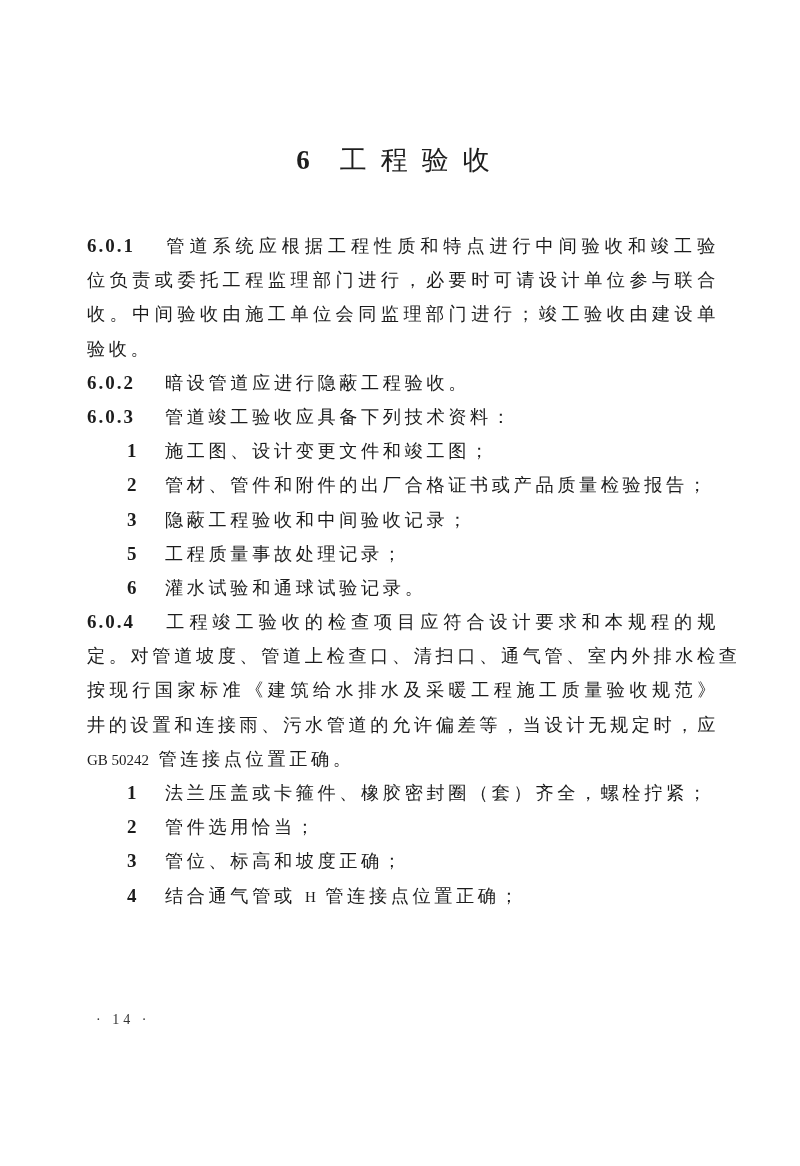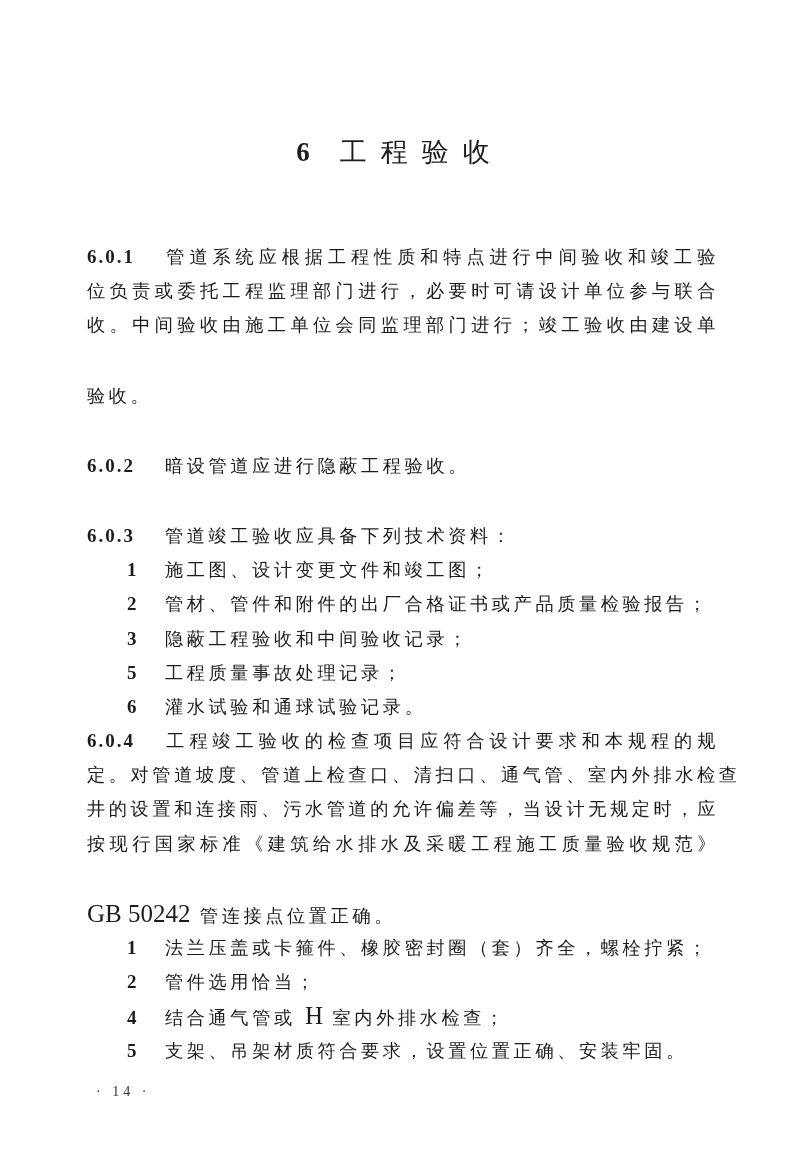--- a/index.html
+++ b/index.html
@@ -17,58 +17,57 @@
     }
     .page {
       position: absolute;
       left: 0; top: 0;
       width: 800px; height: 1166px;
     }
     .chapter-title {
       position: absolute;
       left: 0;
       width: 800px;
-      top: 132px;
+      top: 140px;
       height: 40px;
       text-align: center;
       font-size: 27px;
       line-height: 40px;
       color: #1e1e1e;
       letter-spacing: 0;
     }
     .chapter-title .num {
       font-family: "Liberation Serif", "DejaVu Serif", serif;
       font-weight: bold;
       margin-right: 30px;
     }
     .chapter-title .name {
       letter-spacing: 14px;
       font-weight: normal;
     }
     .body-text {
       position: absolute;
       left: 87px;
-      top: 240px;
+      top: 229px;
       width: 632px;
       font-size: 18.2px;
       line-height: 34.2px;
       color: #1c1c1c;
       letter-spacing: 3.6px;
     }
     .line {
       height: 34.2px;
       white-space: nowrap;
       overflow: visible;
       text-align: justify;
       text-align-last: justify;
     }
     .line.last {
       text-align: left;
       text-align-last: left;
-      margin-top: 36px;
     }
     .clause-no {
       font-family: "Liberation Serif", "DejaVu Serif", serif;
       font-weight: bold;
       letter-spacing: 2px;
       display: inline-block;
       width: 78px;
       font-size: 19px;
     }
     .item {
@@ -80,26 +79,26 @@
       font-family: "Liberation Serif", "DejaVu Serif", serif;
       font-weight: bold;
       display: inline-block;
       width: 38px;
       font-size: 19px;
       letter-spacing: 0;
     }
     .latin {
       font-family: "Liberation Serif", "DejaVu Serif", serif;
       letter-spacing: 0;
-      font-size: 25px;
+      font-size: 15px;
     }
     .page-number {
       position: absolute;
       left: 96px;
-      top: 1084px;
+      top: 1012px;
       font-family: "Liberation Serif", "DejaVu Serif", serif;
       font-size: 14px;
       color: #333;
       letter-spacing: 4px;
     }
   </style>
 </head>
 <body>
 
 <div class="page">
@@ -126,29 +125,29 @@
       <div class="line item"><span class="item-no">1</span><span>施工图、设计变更文件和竣工图；</span></div>
       <div class="line item"><span class="item-no">2</span><span>管材、管件和附件的出厂合格证书或产品质量检验报告；</span></div>
       <div class="line item"><span class="item-no">3</span><span>隐蔽工程验收和中间验收记录；</span></div>
       <div class="line item"><span class="item-no">5</span><span>工程质量事故处理记录；</span></div>
       <div class="line item"><span class="item-no">6</span><span>灌水试验和通球试验记录。</span></div>
     </div>
 
     <div class="clause">
       <div class="line"><span class="clause-no">6.0.4</span><span>工程竣工验收的检查项目应符合设计要求和本规程的规</span></div>
       <div class="line">定。对管道坡度、管道上检查口、清扫口、通气管、室内外排水检查</div>
+      <div class="line">按现行国家标准《建筑给水排水及采暖工程施工质量验收规范》</div>
       <div class="line">井的设置和连接雨、污水管道的允许偏差等，当设计无规定时，应</div>
-      <div class="line">按现行国家标准《建筑给水排水及采暖工程施工质量验收规范》</div>
       <div class="line last"><span class="latin">GB 50242</span><span> 管连接点位置正确。</span></div>
     </div>
 
     <div class="clause">
       <div class="line item"><span class="item-no">1</span><span>法兰压盖或卡箍件、橡胶密封圈（套）齐全，螺栓拧紧；</span></div>
       <div class="line item"><span class="item-no">2</span><span>管件选用恰当；</span></div>
-      <div class="line item"><span class="item-no">4</span><span>结合通气管或 </span><span class="latin">H</span><span> 室内外排水检查；</span></div>
-      <div class="line item"><span class="item-no">5</span><span>支架、吊架材质符合要求，设置位置正确、安装牢固。</span></div>
+      <div class="line item"><span class="item-no">3</span><span>管位、标高和坡度正确；</span></div>
+      <div class="line item"><span class="item-no">4</span><span>结合通气管或 </span><span class="latin">H</span><span> 管连接点位置正确；</span></div>
     </div>
 
   </div>
 
   <div class="page-number">· 14 ·</div>
 
 </div>
 
 </body></html>

